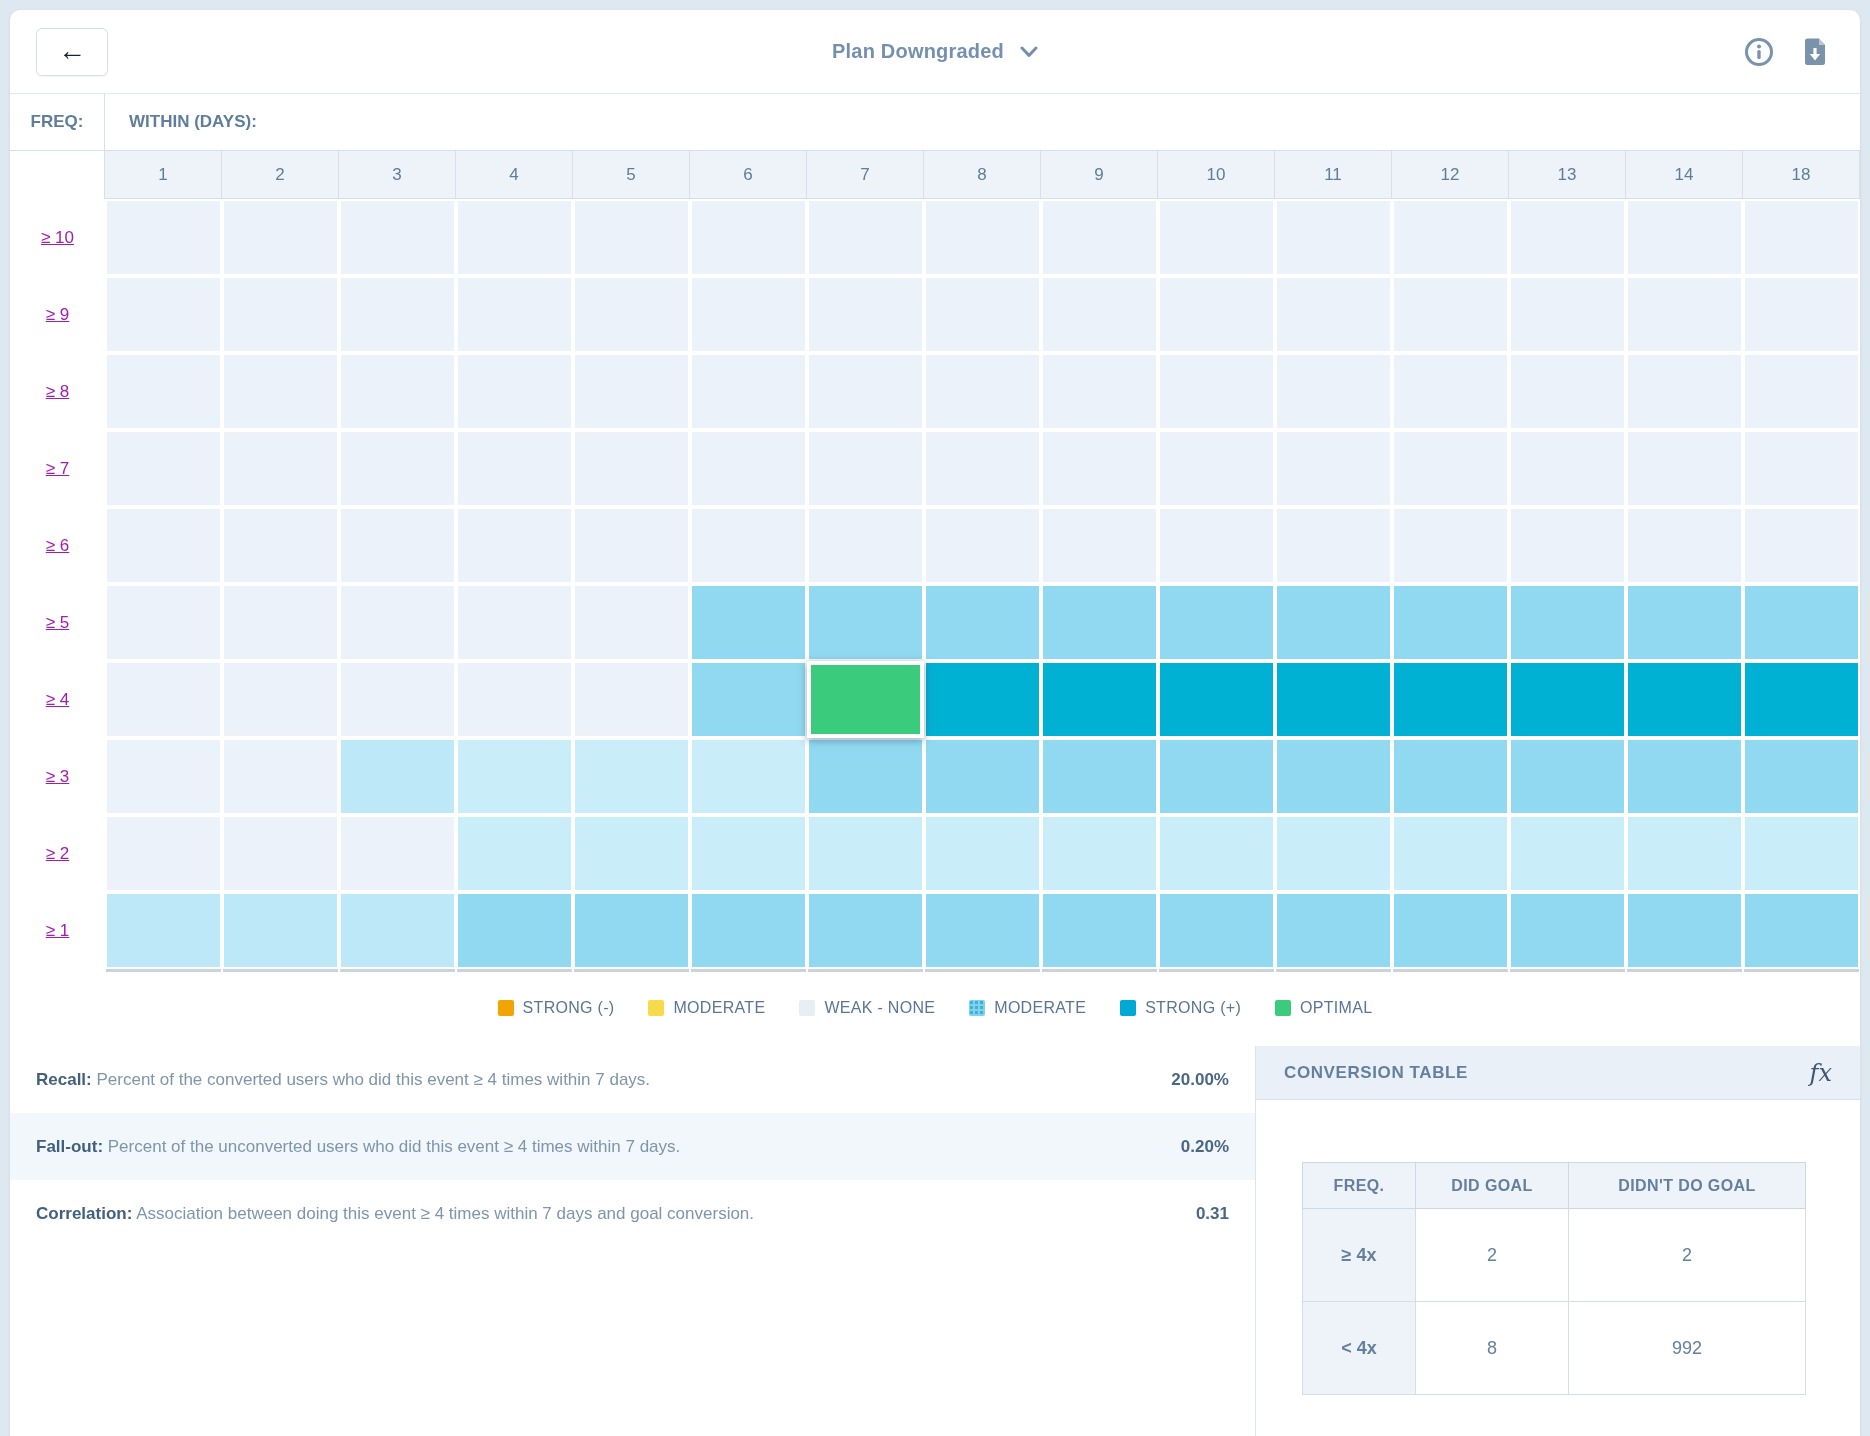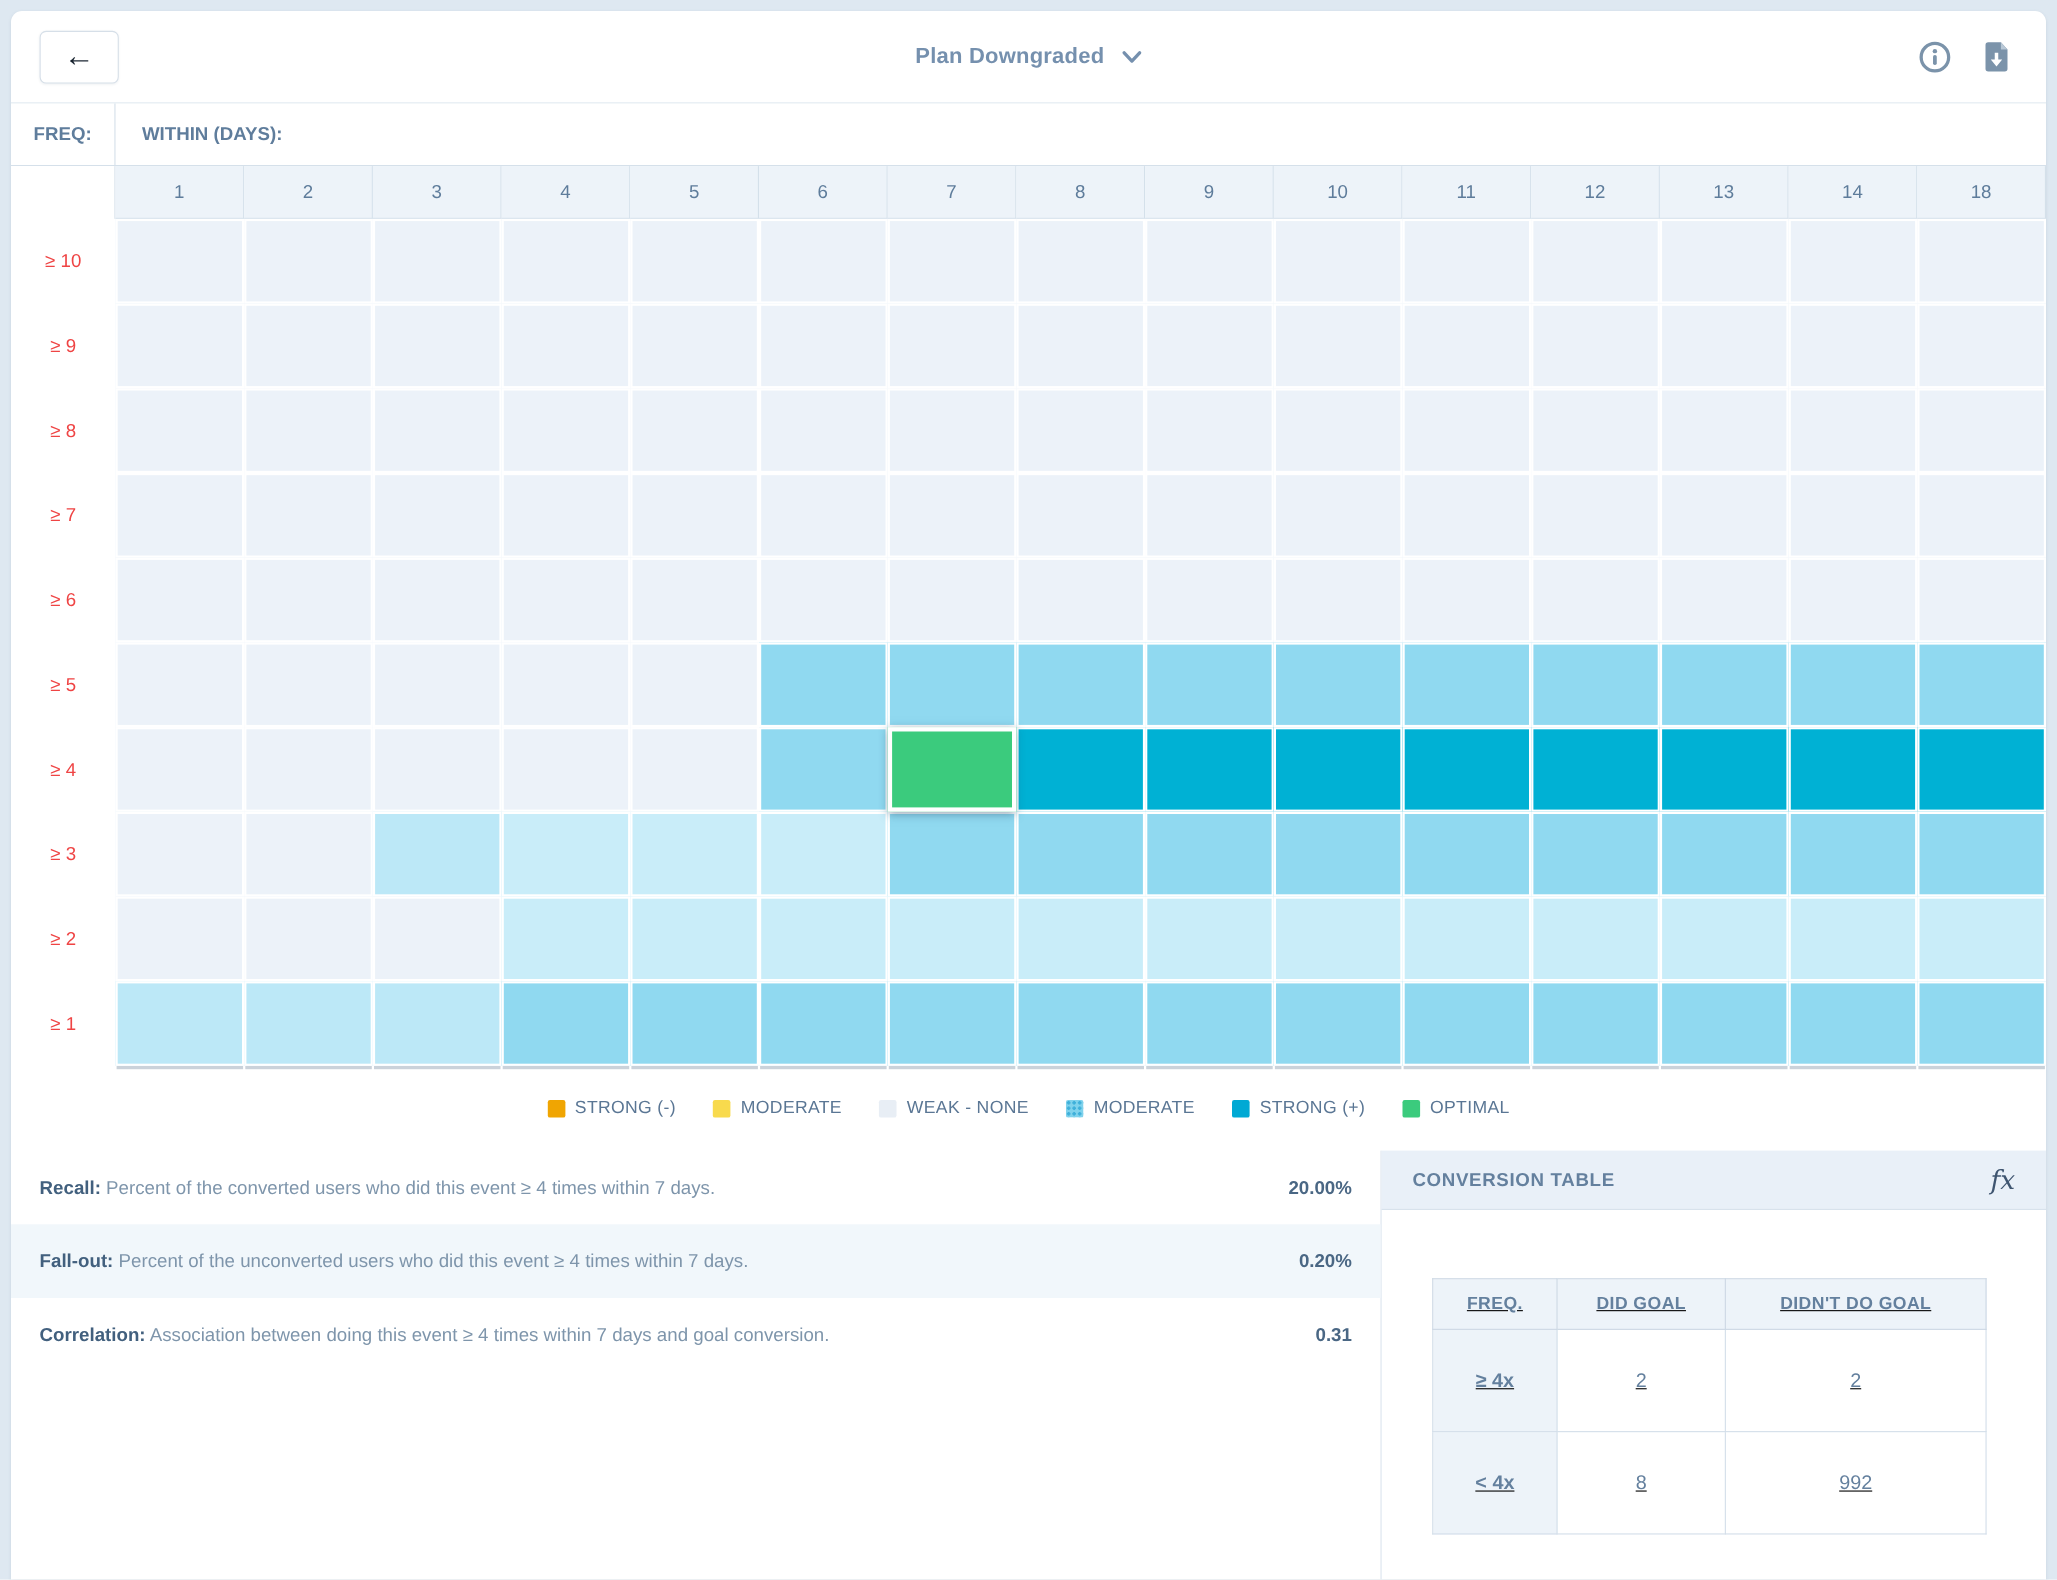--- a/index.html
+++ b/index.html
@@ -35,21 +35,21 @@
   .within-cell { display:flex; align-items:center; padding-left:24px; font-weight:bold; font-size:17px; color:#5f7d9c; }
   .colhead-row { display:grid; grid-template-columns:95px repeat(15,1fr); height:48px; }
   .colhead-spacer { border-right:1px solid #d5e0ea; background:#fff; }
   .col-header {
     background:#edf3f9; border-right:1px solid #d4e0ea; border-bottom:1px solid #d4e0ea;
     display:flex; align-items:center; justify-content:center; font-size:17px; color:#5e7c9b;
   }
   .col-header:first-of-type { border-left:1px solid #d4e0ea; }
   
   .heatmap { display:grid; grid-template-columns:95px repeat(15,1fr); grid-auto-rows:77px; background:#fff; }
-  .row-label { display:flex; align-items:center; justify-content:center; font-size:17px; color:#ef4444; background:#fff; }
+  .row-label { display:flex; align-items:center; justify-content:center; font-size:17px; color:#a21caf; background:#fff;text-decoration:underline; }
   .hm-cell { border:2px solid #ffffff; background-clip:padding-box; cursor:pointer; }
   .hm-cell.last-row { box-shadow:0 4px 0 -1px rgba(158,173,187,.55); }
   .hm-cell.optimal {
     border:4px solid #ffffff; position:relative; z-index:2;
     box-shadow:0 2px 8px rgba(35,75,105,.5);
   }
   
   .legend { height:77px; display:flex; align-items:center; justify-content:center; gap:34px; }
   .legend-item { display:flex; align-items:center; gap:9px; }
   .legend-swatch { width:16px; height:16px; border-radius:2px; }
@@ -68,21 +68,21 @@
   }
   .panel-title { font-size:17px; font-weight:bold; color:#64809e; letter-spacing:.6px; }
   .head-swatch { width:16px; height:16px; border-radius:2px; }
   .fx-icon { margin-left:auto; font-family:"DejaVu Serif", serif; font-style:italic; font-size:24px; color:#3f5570; cursor:pointer; }
   .stat-row { height:67px; display:flex; align-items:center; padding:0 26px; }
   .stat-row.alt { background:#f1f7fb; }
   .stat-text { font-size:17px; color:#7e95ab; }
   .stat-text b { color:#42607e; }
   .stat-value { margin-left:auto; font-size:17px; font-weight:bold; color:#4a6784; white-space:nowrap; }
   
-  .conv-wrap { padding:62px 0 12px 46px;text-decoration:underline; }
+  .conv-wrap { padding:62px 0 12px 46px; }
   .conv-table { border-collapse:collapse; }
   .conv-table th {
     background:#edf3f9; border:1px solid #ccd8e4; height:46px;
     font-size:16px; font-weight:bold; color:#64809e; letter-spacing:.4px; padding:0 20px;
   }
   .conv-table td { border:1px solid #d3dee9; height:93px; text-align:center; font-size:18px; color:#64809e; }
   .conv-table td.freq-col { background:#edf3f9; font-weight:bold; width:113px; }
   .conv-table td.did-col { width:153px; background:#fff; }
   .conv-table td.didnt-col { width:237px; background:#fff; }
 </style>

